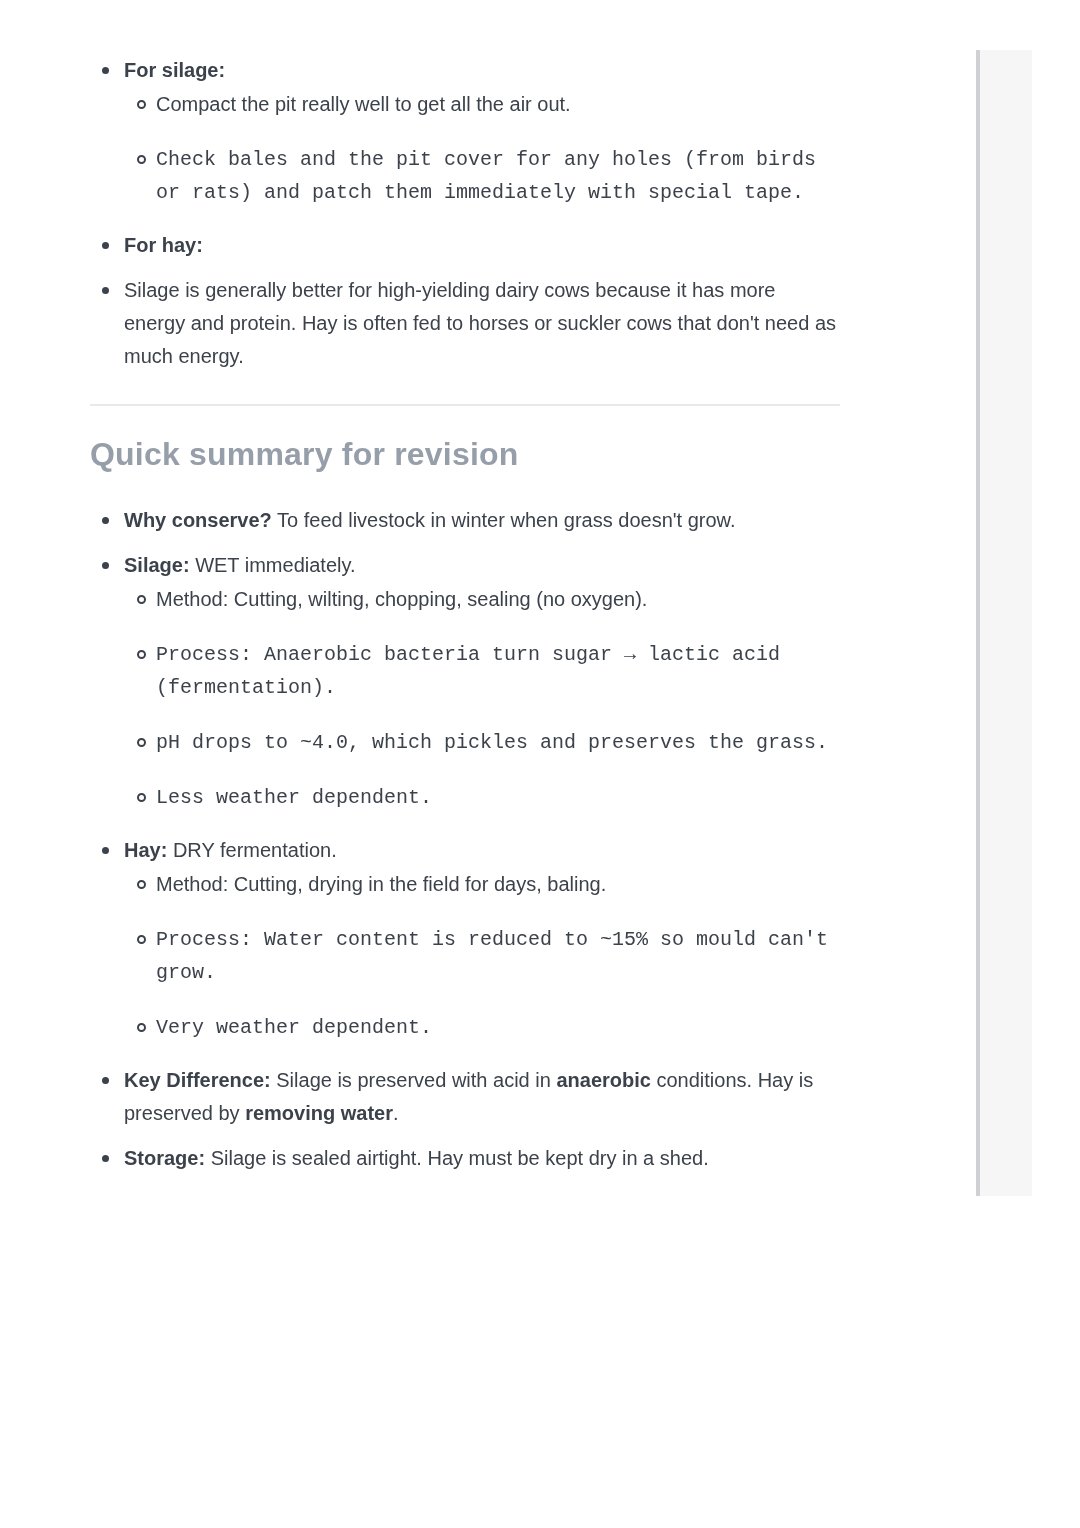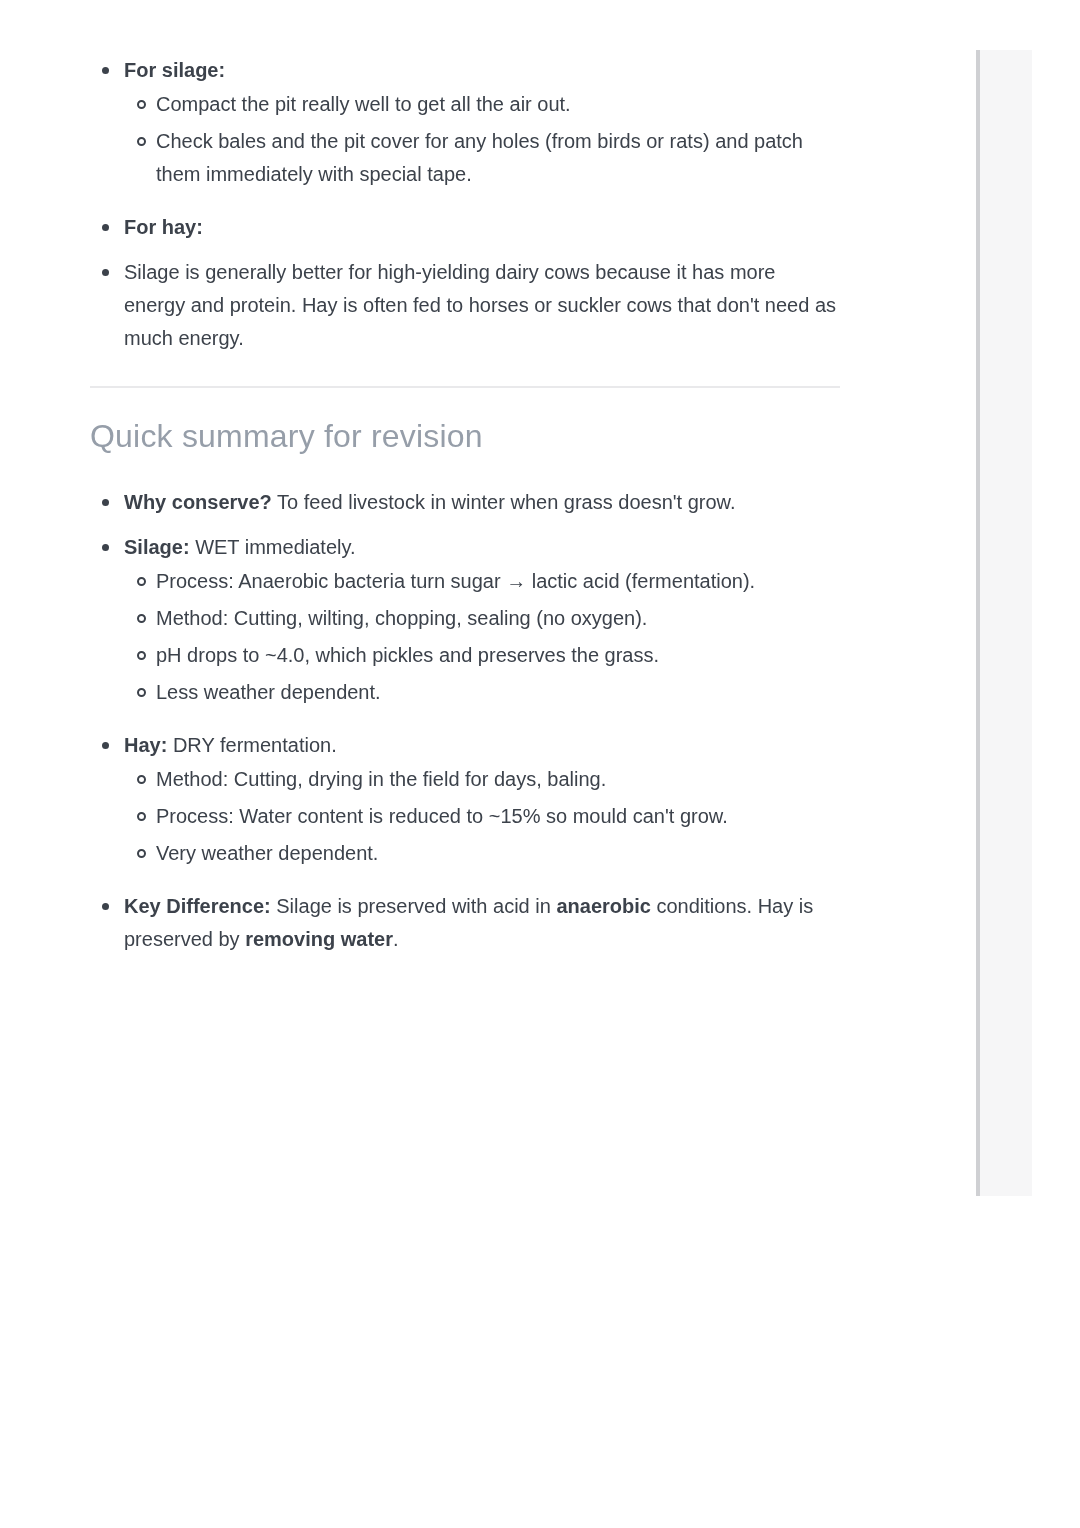--- a/index.html
+++ b/index.html
@@ -21,32 +21,32 @@
   ul.level1 { list-style:none; margin:0; padding:0; }
   ul.level1 > li { position:relative; padding-left:34px; }
   ul.level1 > li + li { margin-top:12px; }
   ul.level1 > li::before {
     content:""; position:absolute; left:12px; top:13px;
     width:7px; height:7px; border-radius:50%;
     background:#3c424b;
   }
   ul.level2 { list-style:none; margin:1px 0 0 0; padding:0 0 8px 0; }
   ul.level2 > li { position:relative; padding-left:32px; }
-  ul.level2 > li + li { margin-top:4px; }
+  ul.level2 > li + li { margin-top:22px;font-family:Liberation Mono, monospace; }
   ul.level2 > li::before {
     content:""; position:absolute; left:13px; top:12px;
     width:9px; height:9px; box-sizing:border-box;
     border:2px solid #3c424b; border-radius:50%;
     background:transparent;
   }
   .b { font-weight:700; }
   .i { font-style:italic; }
   .divider { height:2px; background:#e9e9eb; margin-top:31px; }
   h2.section-heading {
-    font-size:32px; line-height:42px; font-weight:400;
+    font-size:32px; line-height:42px; font-weight:700;
     color:#969ea9; margin:27px 0 29px 0; letter-spacing:0.2px;
   }
   .next-page {
     position:absolute; left:976px; top:50px;
     width:56px; height:1340px; box-sizing:border-box;
     background:#f6f6f7;
     border-left:4px solid #cfd0d3;
   }
   .footer {
     position:absolute; top:1438px; right:70px;
@@ -70,31 +70,32 @@
         <li><span>Silage is generally better for high-yielding dairy cows because it has more energy and protein. Hay is often fed to horses or suckler cows that don't need as much energy.</span></li>
       </ul>
 
     <div class="divider"></div>
 
     <h2 class="section-heading">Quick summary for revision</h2>
 
     <ul class="level1" id="summary-list">
         <li><span class="b">Why conserve?</span><span> To feed livestock in winter when grass doesn't grow.</span></li>
         <li><span class="b">Silage:</span><span> WET immediately.</span><ul class="level2">
+            <li><span>Method: Cutting, wilting, chopping, sealing (no oxygen).</span></li>
             <li><span>Process: Anaerobic bacteria turn sugar → lactic acid (fermentation).</span></li>
-            <li><span>Method: Cutting, wilting, chopping, sealing (no oxygen).</span></li>
             <li><span>pH drops to ~4.0, which pickles and preserves the grass.</span></li>
             <li><span>Less weather dependent.</span></li>
           </ul></li>
         <li><span class="b">Hay:</span><span> DRY fermentation.</span><ul class="level2">
             <li><span>Method: Cutting, drying in the field for days, baling.</span></li>
             <li><span>Process: Water content is reduced to ~15% so mould can't grow.</span></li>
             <li><span>Very weather dependent.</span></li>
           </ul></li>
         <li><span class="b">Key Difference:</span><span> Silage is preserved with acid in </span><span class="b">anaerobic</span><span> conditions. Hay is preserved by </span><span class="b">removing water</span><span>.</span></li>
+        <li><span class="b">Storage:</span><span> Silage is sealed airtight. Hay must be kept dry in a shed.</span></li>
       </ul>
 
   </div>
 
   <div class="next-page"></div>
 
   <div class="footer">(c) Knowunity 2025</div>
 
 </div>
 

